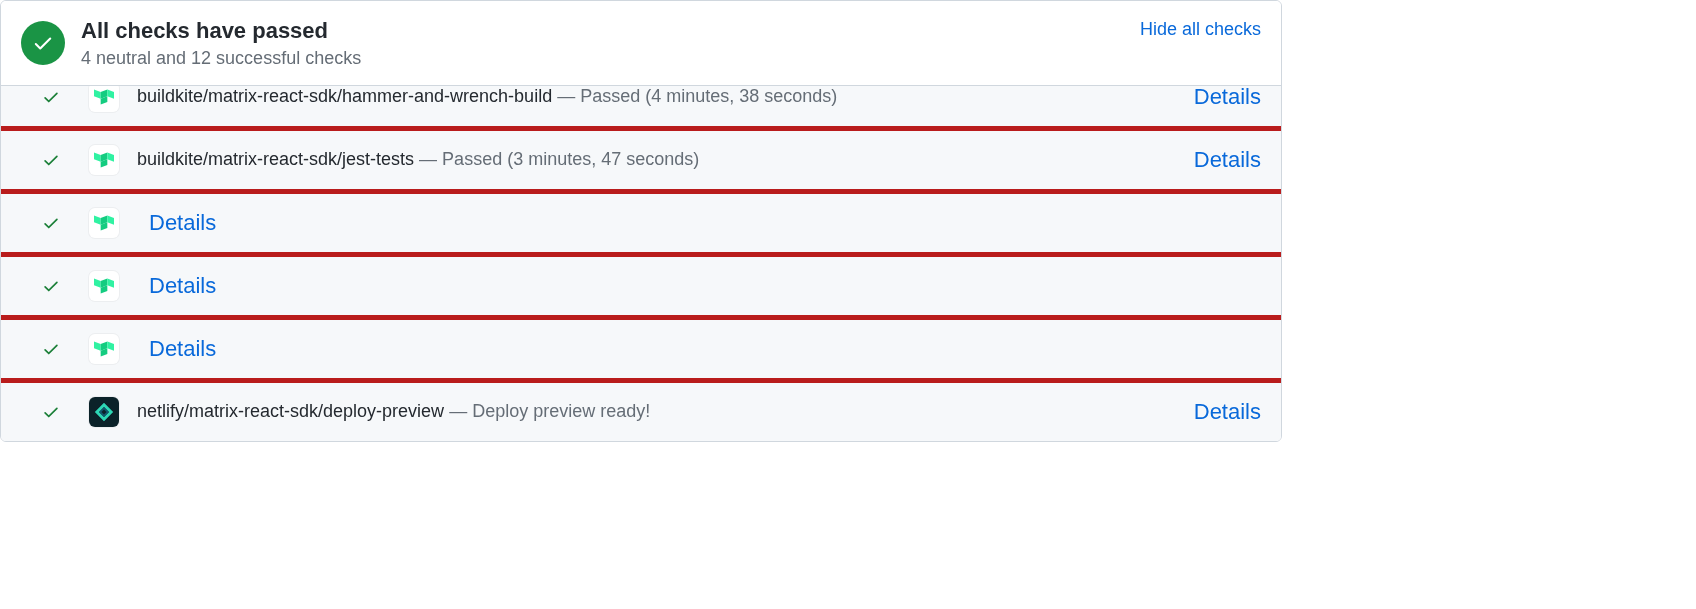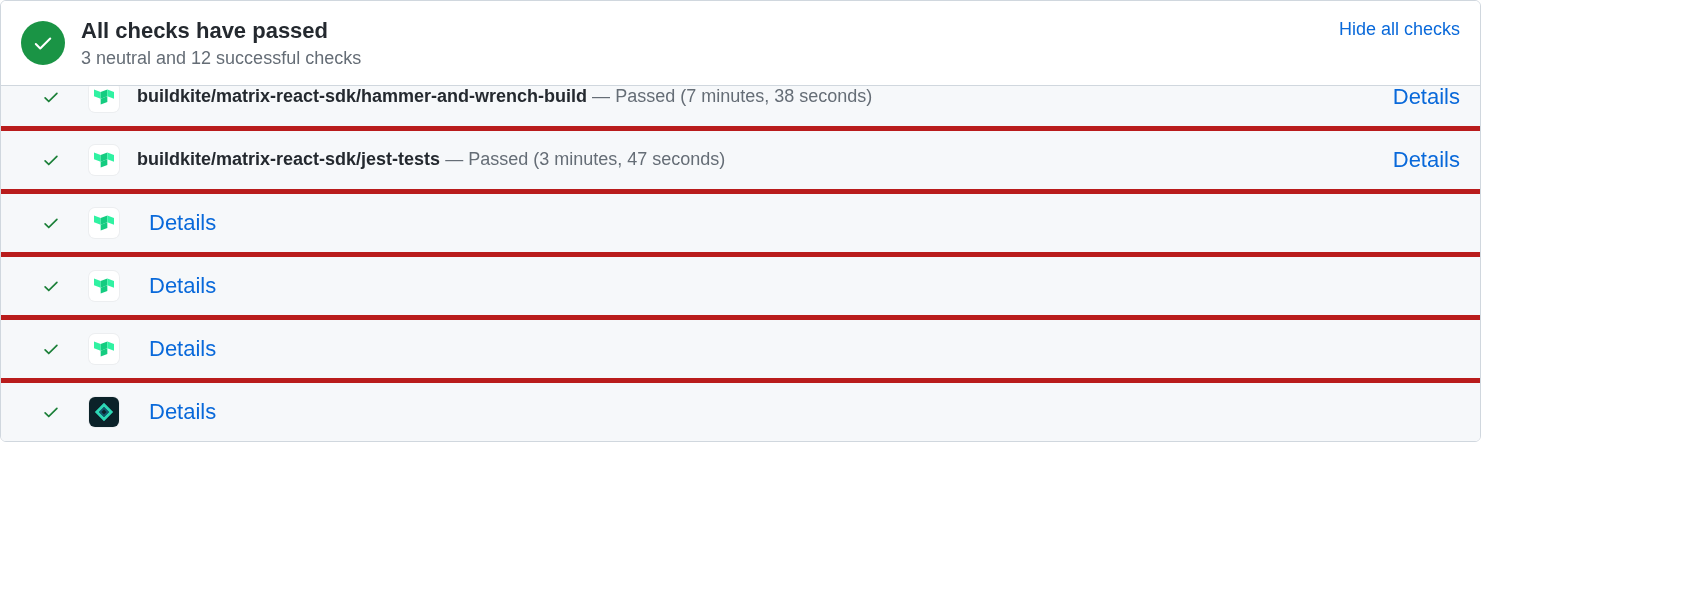--- a/index.html
+++ b/index.html
@@ -5,21 +5,21 @@
   * { box-sizing: border-box; margin: 0; padding: 0; }
   body {
     font-family: -apple-system, BlinkMacSystemFont, "Segoe UI", Helvetica, Arial, sans-serif;
     background: #ffffff;
     color: #24292f;
   }
   .container {
     border: 1px solid #d0d7de;
     border-radius: 6px;
     overflow: hidden;
-    width: 1481px;
+    width: 1282px;
     margin: 0;
   }
   .header {
     display: flex;
     align-items: center;
     padding: 16px 20px;
     background: #ffffff;
     border-bottom: 1px solid #d0d7de;
     position: relative;
     z-index: 2;
@@ -95,21 +95,21 @@
     justify-content: center;
     box-shadow: 0 0 0 1px rgba(0,0,0,0.04);
   }
   .check-text {
     flex: 1;
     color: #656d76;
     white-space: nowrap;
     overflow: hidden;
   }
   .check-name {
-    font-weight: 700;
+    font-weight: 400;
     color: #24292f;
   }
   .details-link {
     color: #0969da;
     text-decoration: none;
     font-size: 22px;
     margin-left: 12px;
     flex-shrink: 0;
     cursor: pointer;
   }
@@ -119,21 +119,21 @@
 
 <div class="container">
   <div class="header">
     <div class="status-circle">
       <svg width="22" height="22" viewBox="0 0 16 16">
           <path d="M13.78 4.22a.75.75 0 010 1.06l-7.25 7.25a.75.75 0 01-1.06 0L2.22 9.28a.75.75 0 011.06-1.06L6 10.94l6.72-6.72a.75.75 0 011.06 0z"></path>
         </svg>
     </div>
     <div class="header-text">
       <div class="header-title">All checks have passed</div>
-      <div class="header-sub">3 neutral and 12 successful checks</div>
+      <div class="header-sub">4 neutral and 12 successful checks</div>
     </div>
     <a class="hide-link">Hide all checks</a>
   </div>
 
   <div class="checks-list">
 
     <div class="check-row first-cut">
       <span class="check-icon">
         <svg width="18" height="18" viewBox="0 0 16 16">
             <path d="M13.78 4.22a.75.75 0 010 1.06l-7.25 7.25a.75.75 0 01-1.06 0L2.22 9.28a.75.75 0 011.06-1.06L6 10.94l6.72-6.72a.75.75 0 011.06 0z"></path>
@@ -143,21 +143,21 @@
         <svg width="20" height="16" viewBox="0 0 24 18">
             <path fill="#30f2a2" d="M0 0 L8 3 L8 11 L0 8 Z"></path>
             <path fill="#14cc80" d="M8 3 L16 0 L16 8 L8 11 Z"></path>
             <path fill="#30f2a2" d="M16 0 L24 3 L24 11 L16 8 Z"></path>
             <path fill="#14cc80" d="M8 11 L16 8 L16 15 L8 18 Z"></path>
           </svg>
       </span>
       <span class="check-text">
         <span class="check-name">buildkite/matrix-react-sdk/hammer-and-wrench-build</span>
         <span> — </span>
-        <span>Passed (7 minutes, 38 seconds)</span>
+        <span>Passed (4 minutes, 38 seconds)</span>
       </span>
       <a class="details-link">Details</a>
     </div>
 
     <div class="check-row">
       <span class="check-icon">
         <svg width="18" height="18" viewBox="0 0 16 16">
             <path d="M13.78 4.22a.75.75 0 010 1.06l-7.25 7.25a.75.75 0 01-1.06 0L2.22 9.28a.75.75 0 011.06-1.06L6 10.94l6.72-6.72a.75.75 0 011.06 0z"></path>
           </svg>
       </span>
@@ -233,17 +233,22 @@
         <svg width="18" height="18" viewBox="0 0 16 16">
             <path d="M13.78 4.22a.75.75 0 010 1.06l-7.25 7.25a.75.75 0 01-1.06 0L2.22 9.28a.75.75 0 011.06-1.06L6 10.94l6.72-6.72a.75.75 0 011.06 0z"></path>
           </svg>
       </span>
       <span class="provider-icon" style="background:#0b2229;">
         <svg width="20" height="20" viewBox="0 0 24 24">
             <path fill="#2dd7b5" d="M12 1 L23 12 L12 23 L1 12 Z M12 6 L18 12 L12 18 L6 12 Z" fill-rule="evenodd"></path>
             <path fill="#11586e" d="M12 6 L18 12 L12 18 L6 12 Z M12 9 L15 12 L12 15 L9 12 Z" fill-rule="evenodd"></path>
           </svg>
       </span>
+      <span class="check-text">
+        <span class="check-name">netlify/matrix-react-sdk/deploy-preview</span>
+        <span> — </span>
+        <span>Deploy preview ready!</span>
+      </span>
       <a class="details-link">Details</a>
     </div>
 
   </div>
 </div>
 
 </body></html>

